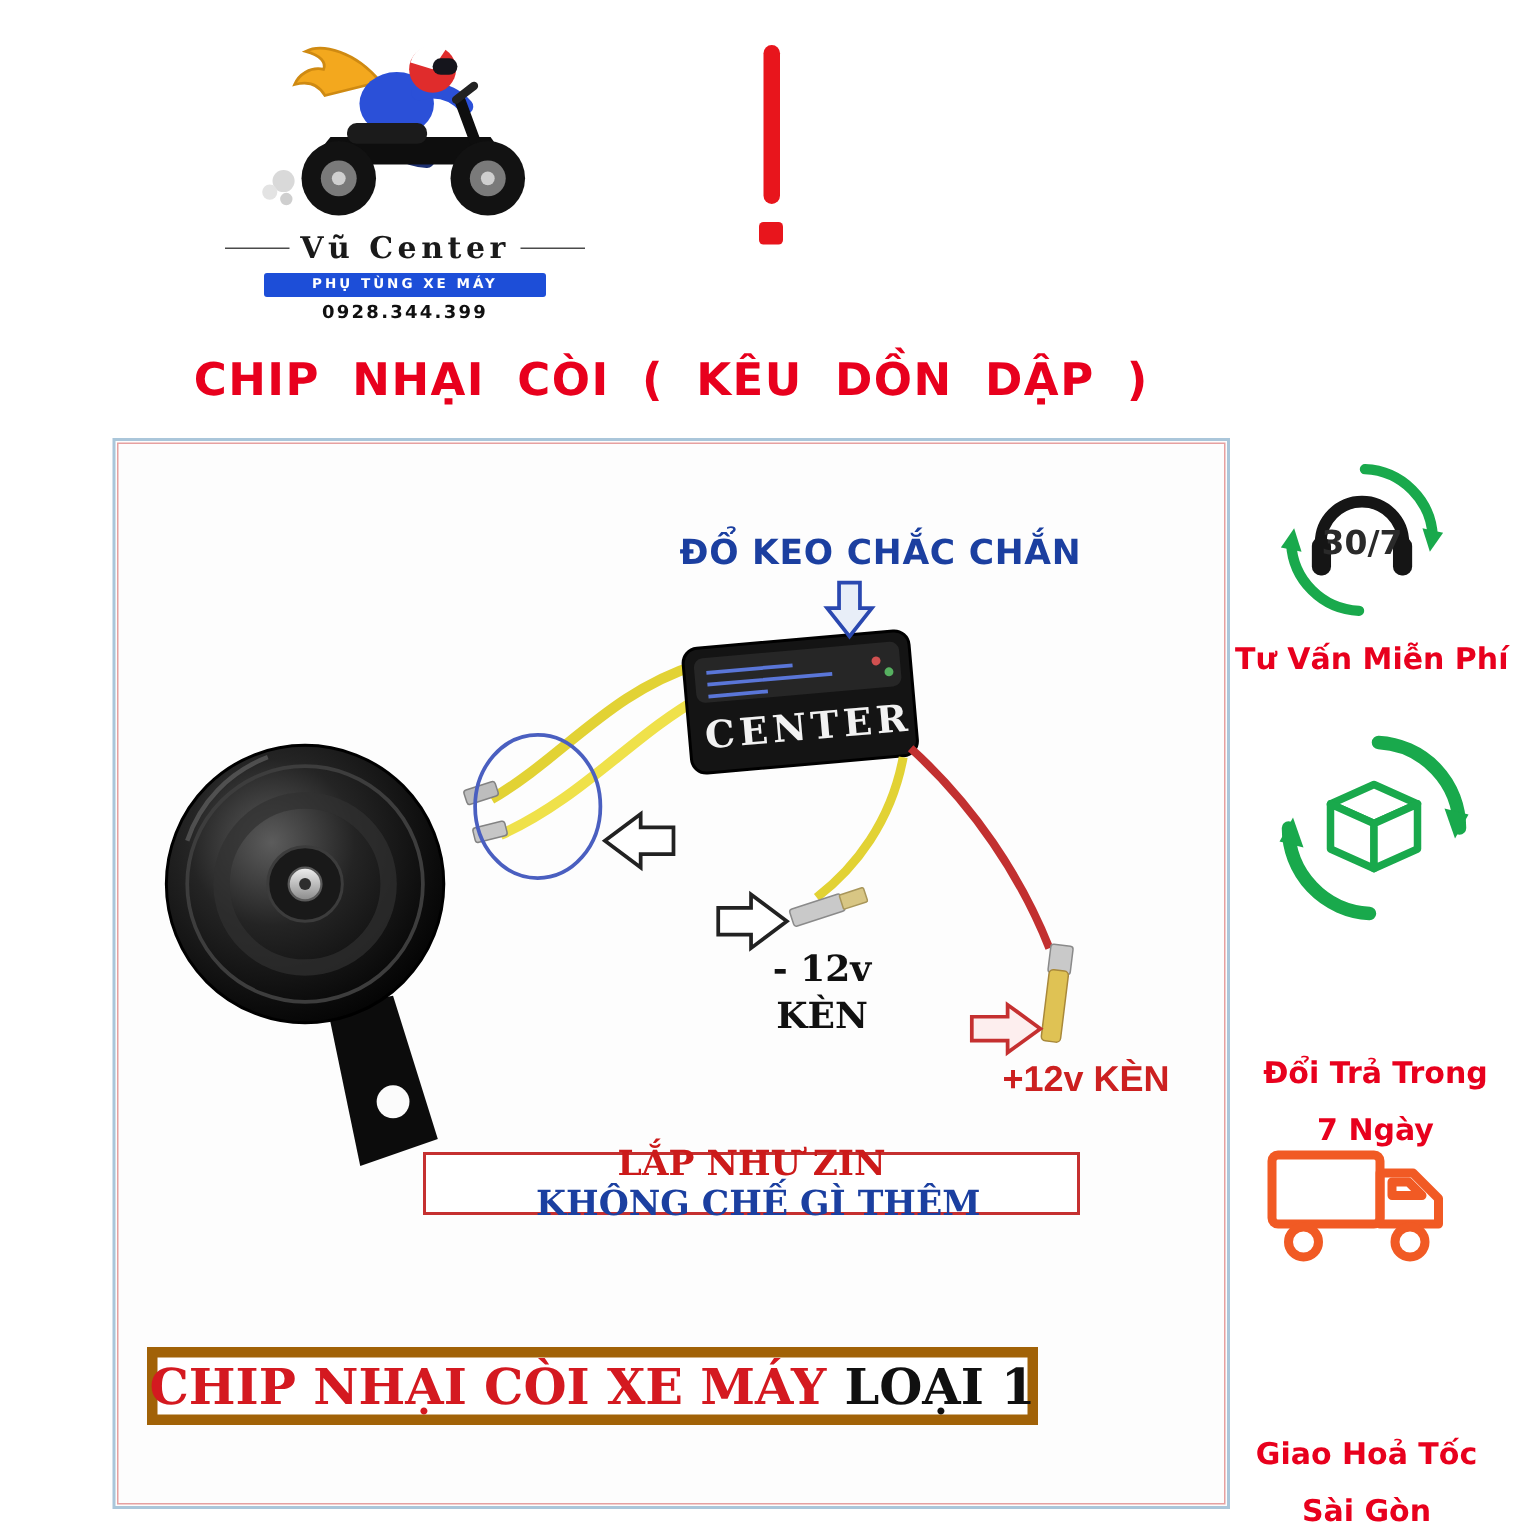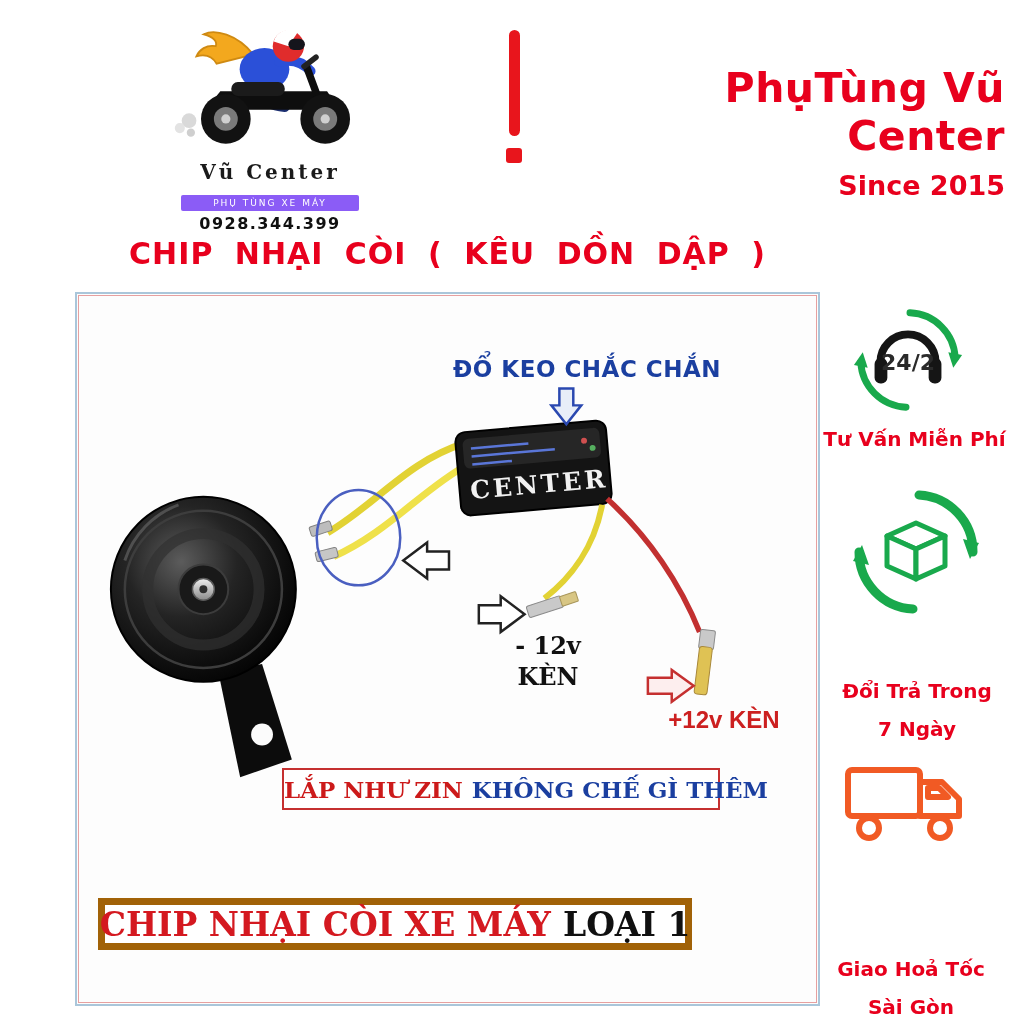--- a/index.html
+++ b/index.html
@@ -3,25 +3,25 @@
 <meta charset="utf-8">
 <style>
   * { margin:0; padding:0; box-sizing:border-box; }
   html,body { background:#ffffff; }
   body { font-family:"DejaVu Sans", sans-serif; }
   .page { position:relative; width:1024px; height:1024px; background:#fff; overflow:hidden; }
 
   
   .logo-wrap { position:absolute; left:150px; top:14px; width:240px; text-align:center; }
   .logo-art { width:214px; height:138px; display:block; margin:0 auto; }
-  .brand-row { display:flex; align-items:center; gap:7px; margin-top:1px;flex-direction:column; }
+  .brand-row { display:flex; align-items:center; gap:7px; margin-top:1px; }
   .brand-row .rule { flex:1; height:1px; background:#4a4a4a; }
   .brand-name { font-family:"DejaVu Serif", serif; font-weight:bold; font-size:20px; color:#1a1a1a; letter-spacing:3px; white-space:nowrap; }
-  .brand-tag { display:inline-block; background:#8b5cf6; color:#fff; font-size:9px; font-weight:normal; letter-spacing:2px; padding:3px 32px; margin-top:4px; border-radius:2px; }
-  .brand-phone { font-size:16px; font-weight:bold; color:#101010; letter-spacing:1.5px; margin-top:3px; }
+  .brand-tag { display:inline-block; background:#1d4ed8; color:#fff; font-size:9px; font-weight:bold; letter-spacing:2px; padding:3px 32px; margin-top:4px; border-radius:2px; }
+  .brand-phone { font-size:12px; font-weight:bold; color:#101010; letter-spacing:1.5px; margin-top:3px; }
 
   .divider-bar { position:absolute; left:509px; top:30px; width:11px; height:106px; background:#e8151c; border-radius:6px; }
   .divider-dot { position:absolute; left:506px; top:148px; width:16px; height:15px; background:#e8151c; border-radius:3px; }
 
   .shop-head { position:absolute; left:570px; top:64px; width:435px; text-align:right; color:#e8001d; }
   .shop-name { font-size:41px; font-weight:bold; letter-spacing:0.5px; }
   .shop-since { font-size:27px; font-weight:bold; margin-top:10px; }
 
   .page-title { position:absolute; left:75px; top:236px; width:745px; text-align:center;
     font-size:30px; font-weight:bold; color:#e8001d; word-spacing:10px; letter-spacing:1px; }
@@ -33,41 +33,41 @@
 
   .note { position:absolute; text-align:center; font-weight:bold; }
   .note-glue   { left:365px; top:62px;  width:290px; font-size:23px; color:#1b3fa0; letter-spacing:0.5px; }
   .note-center { left:387px; top:176px; width:150px; font-size:25px; color:#f2f2f2; letter-spacing:3px;
                  transform:rotate(-5deg); font-family:"DejaVu Serif", serif; }
   .note-horn { left:223px; top:306px; width:120px; font-size:24px; color:#111; line-height:31px; font-family:"DejaVu Serif", serif; }
   .note-neg  { left:421px; top:336px; width:100px; font-size:24px; color:#111; line-height:31px; font-family:"DejaVu Serif", serif; }
   .note-pos  { left:567px; top:412px; width:160px; font-size:24px; color:#cc2020; font-family:Liberation Sans, sans-serif; }
 
   .banner { position:absolute; left:205px; top:474px; width:438px; height:42px; border:2px solid #c53030; background:#fff;
-    display:flex; align-items:center; justify-content:flex-start;
-    font-family:"DejaVu Serif", serif; font-weight:bold; font-size:23px; white-space:nowrap; }
+    display:flex; align-items:center; justify-content:center;
+    font-family:"DejaVu Serif", serif; font-weight:bold; font-size:23px; white-space:nowrap;flex-direction:column; }
   .banner .r { color:#cc1a1a; }
   .banner .b { color:#1b3fa0; margin-left:9px; }
 
   .caption { position:absolute; left:21px; top:604px; width:594px; height:52px; border:7px solid #a16207; background:#fff;
     display:flex; align-items:center; justify-content:center;
     font-family:"DejaVu Serif", serif; font-weight:bold; font-size:33px; white-space:nowrap; }
   .caption .r { color:#d41920; }
   .caption .k { color:#101010; margin-left:12px; }
 
   
   .side-icon { position:absolute; }
   .icon-support  { left:849px; top:301px; width:118px; height:118px; }
   .badge-247 { position:absolute; left:0; right:0; top:49px; text-align:center; font-size:22px; font-weight:bold; color:#2a2a2a; }
   .icon-returns  { left:851px; top:487px; width:130px; height:130px; }
   .icon-delivery { left:842px; top:752px; width:130px; height:102px; }
 
   .side-label { position:absolute; text-align:center; font-weight:bold; color:#e8001d; font-size:20px; line-height:38px; }
   .label-support  { left:812px; top:420px; width:205px; }
-  .label-returns  { left:822px; top:672px; width:190px; }
+  .label-returns  { left:822px; top:696px; width:190px; }
   .label-delivery { left:816px; top:910px; width:190px;margin-top:40px; }
 </style>
 </head>
 <body>
 
 <div class="page">
 
   <div class="logo-wrap">
     <svg class="logo-art" viewBox="0 0 220 150">
       <g>
@@ -104,24 +104,20 @@
     </div>
     <div>
       <span class="brand-tag">PHỤ TÙNG XE MÁY</span>
     </div>
     <div class="brand-phone">0928.344.399</div>
   </div>
 
   <div class="divider-bar"></div>
   <div class="divider-dot"></div>
 
-  <div class="shop-head">
-    <div class="shop-name">PhụTùng Vũ Center</div>
-    <div class="shop-since">Since 2015</div>
-  </div>
 
   <div class="page-title">CHIP NHẠI CÒI ( KÊU DỒN DẬP )</div>
 
   <div class="product-box">
     <svg class="diagram-svg" viewBox="0 0 745 714">
       <defs>
         <radialGradient id="hornGrad" cx="38%" cy="35%" r="75%">
           <stop offset="0%" stop-color="#5c5c5c"></stop>
           <stop offset="40%" stop-color="#242424"></stop>
           <stop offset="80%" stop-color="#0b0b0b"></stop>
@@ -211,21 +207,21 @@
   <div class="side-icon icon-support">
     <svg viewBox="0 0 120 120" width="118" height="118">
       <path d="M62,12 A48,48 0 0 1 108,58" stroke="#19a94c" stroke-width="7" fill="none" stroke-linecap="round"></path>
       <polygon points="101,52 115,55 106,68" fill="#19a94c"></polygon>
       <path d="M58,108 A48,48 0 0 1 12,62" stroke="#19a94c" stroke-width="7" fill="none" stroke-linecap="round"></path>
       <polygon points="19,68 5,65 14,52" fill="#19a94c"></polygon>
       <path d="M32,62 A28,28 0 0 1 88,62" stroke="#151515" stroke-width="8" fill="none"></path>
       <rect x="26" y="58" width="13" height="26" rx="6" fill="#151515"></rect>
       <rect x="81" y="58" width="13" height="26" rx="6" fill="#151515"></rect>
     </svg>
-    <div class="badge-247">24/2</div>
+    <div class="badge-247">30/7</div>
   </div>
   <div class="side-label label-support">Tư Vấn Miễn Phí</div>
 
   <div class="side-icon icon-returns">
     <svg viewBox="0 0 130 130" width="130" height="130">
       <path d="M68,8 A57,57 0 0 1 122,65" stroke="#19a94c" stroke-width="9" fill="none" stroke-linecap="round"></path>
       <polygon points="112,52 128,56 119,72" fill="#19a94c"></polygon>
       <path d="M62,122 A57,57 0 0 1 8,65" stroke="#19a94c" stroke-width="9" fill="none" stroke-linecap="round"></path>
       <polygon points="18,78 2,74 11,58" fill="#19a94c"></polygon>
       <g fill="#ffffff" stroke="#19a94c" stroke-width="5" stroke-linejoin="round">

